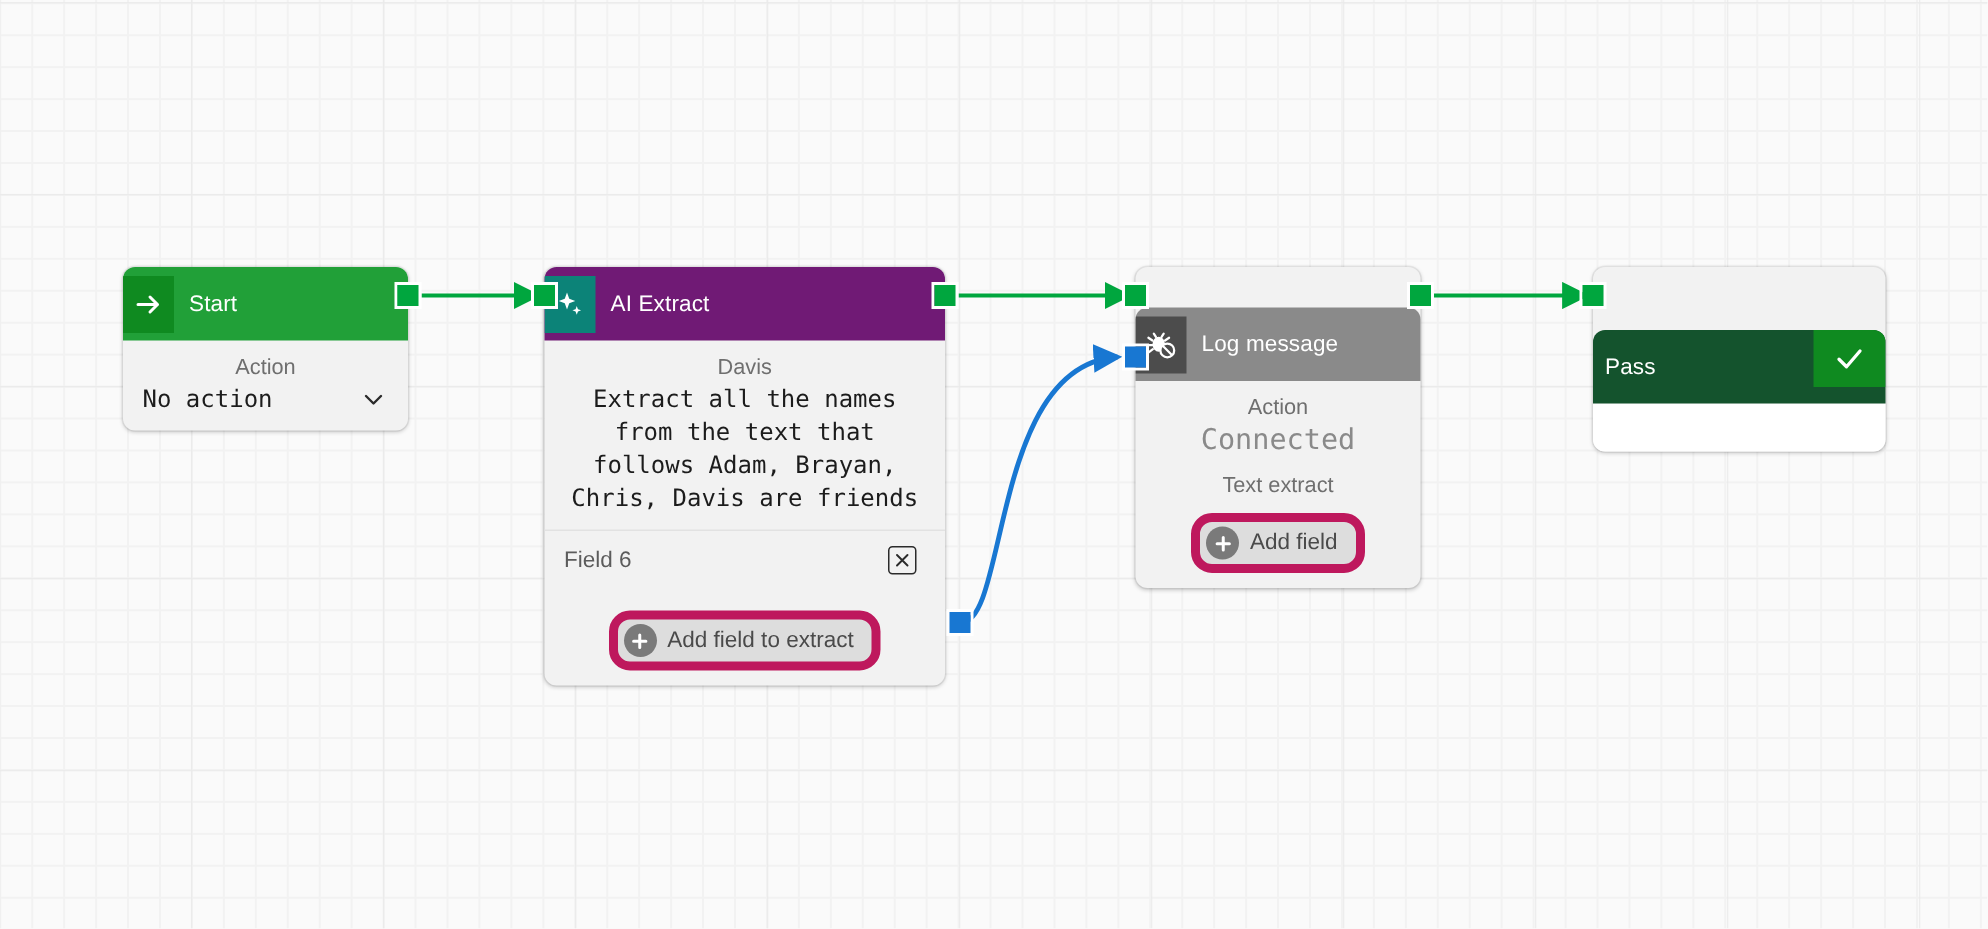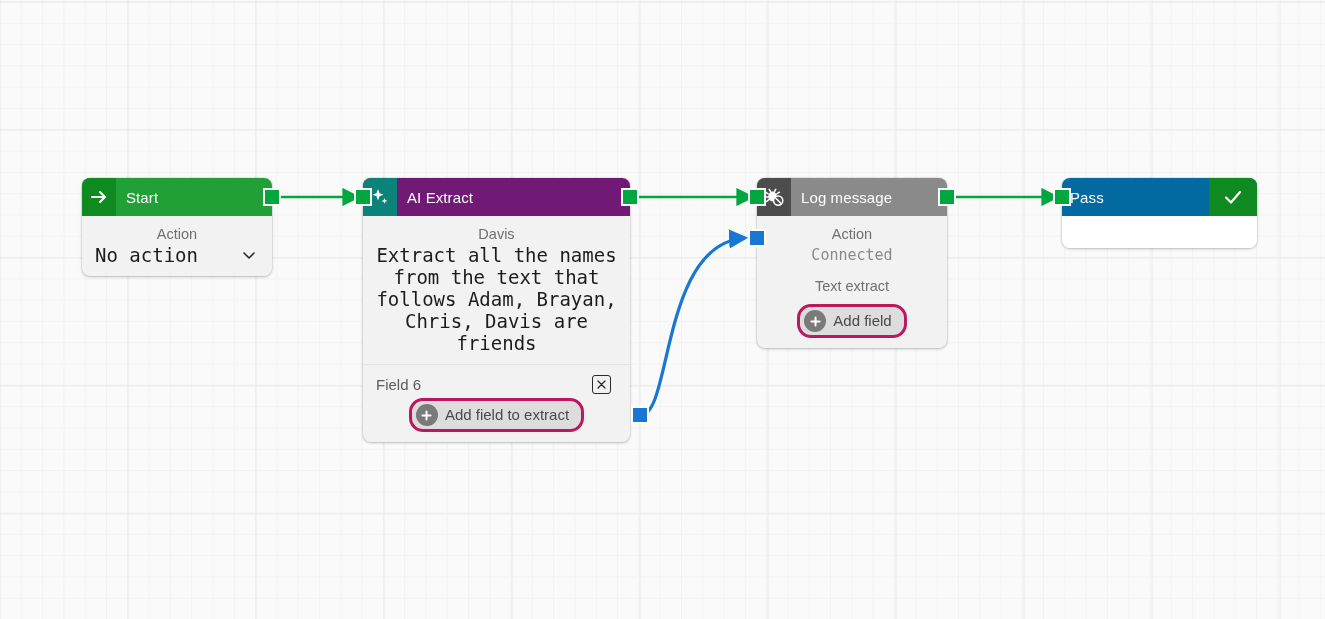--- a/index.html
+++ b/index.html
@@ -47,21 +47,21 @@
   
   .node {
     position: absolute;
     z-index: 2;
     border-radius: 8px;
     background: #f2f2f2;
     box-shadow: 0 1px 3px rgba(0,0,0,0.22), 0 0 0 1px rgba(0,0,0,0.05);
   }
   .node-header {
     position: relative;
-    height: 38px;
+    height: 49px;
     border-radius: 8px 8px 0 0;
     display: flex;
     align-items: center;
     overflow: hidden;
   }
   .node-icon {
     width: 34px;
     height: 38px;
     display: flex;
     align-items: center;
@@ -109,28 +109,28 @@
     background: #e2e2e2;
     margin: 0;
   }
   .field-label {
     color: #6f6f6f;
     font-size: 14.5px;
     line-height: 20px;
   }
   .value-mono {
     font-family: "DejaVu Sans Mono", "Liberation Mono", monospace;
-    font-size: 19px;
+    font-size: 16px;
     line-height: 22px;
     color: #1c1c1c;
     white-space: pre-wrap;
   }
   .value-muted-mono {
     font-family: "DejaVu Sans Mono", "Liberation Mono", monospace;
-    font-size: 15px;
+    font-size: 19px;
     line-height: 22px;
     color: #8a8a8a;
   }
 
   
   .select-row {
     display: flex;
     align-items: center;
     justify-content: space-between;
     gap: 10px;
@@ -141,21 +141,21 @@
     flex: none;
     margin-right: 2px;
   }
 
   
   .pill {
     display: inline-flex;
     align-items: center;
     gap: 7px;
     background: #dddddd;
-    border: 3px solid #be185d;
+    border: 6px solid #be185d;
     border-radius: 14px;
     padding: 3px 12px 3px 4px;
     color: #4a4a4a;
     font-size: 15px;
     line-height: 20px;
     cursor: pointer;
   }
   .pill .plus {
     width: 22px;
     height: 22px;
@@ -194,23 +194,23 @@
   
   #node-start       { left: 82px;   top: 178px;  width: 190px; }
   #node-ai-extract  { left: 363px;  top: 178px;  width: 267px; }
   #node-log-message { left: 757px;  top: 178px;  width: 190px; }
   #node-pass        { left: 1062px; top: 178px;  width: 195px; }
 
   #node-start      .node-header { background: #21a038; }
   #node-start      .node-icon   { background: #0f8a20; }
   #node-ai-extract .node-header { background: #701a75; }
   #node-ai-extract .node-icon   { background: #0c8378; }
-  #node-log-message .node-header{ background: #8a8a8a; }
+  #node-log-message .node-header{ background: #8a8a8a; margin-top: 27px; }
   #node-log-message .node-icon  { background: #4c4c4c; }
-  #node-pass       .node-header { background: #0369a1; }
+  #node-pass       .node-header { background: #14532d; margin-top: 42px; }
 
   #node-pass .node-body {
     background: #ffffff;
     height: 32px;
   }
   #node-pass .check-block {
     position: absolute;
     right: 0;
     top: 0;
     width: 48px;
@@ -291,21 +291,21 @@
       <div class="divider"></div>
       <div class="section">
         <div class="field-row">
           <span class="name">Field 6</span>
           <span class="x-btn">
             <svg width="11" height="11" viewBox="0 0 11 11">
               <path d="M2 2 L9 9 M9 2 L2 9" fill="none" stroke="#2b2b2b" stroke-width="1.3" stroke-linecap="round"></path>
             </svg>
           </span>
         </div>
-        <div style="margin-top:4px;text-decoration:underline;">
+        <div style="margin-top:24px;text-decoration:underline;">
           <span class="pill">
             <span class="plus">
               <svg width="13" height="13" viewBox="0 0 13 13">
                 <path d="M6.5 2.4 V10.6 M2.4 6.5 H10.6" fill="none" stroke="#ffffff" stroke-width="2" stroke-linecap="round"></path>
               </svg>
             </span>
             <span>Add field to extract</span>
           </span>
         </div>
       </div>

